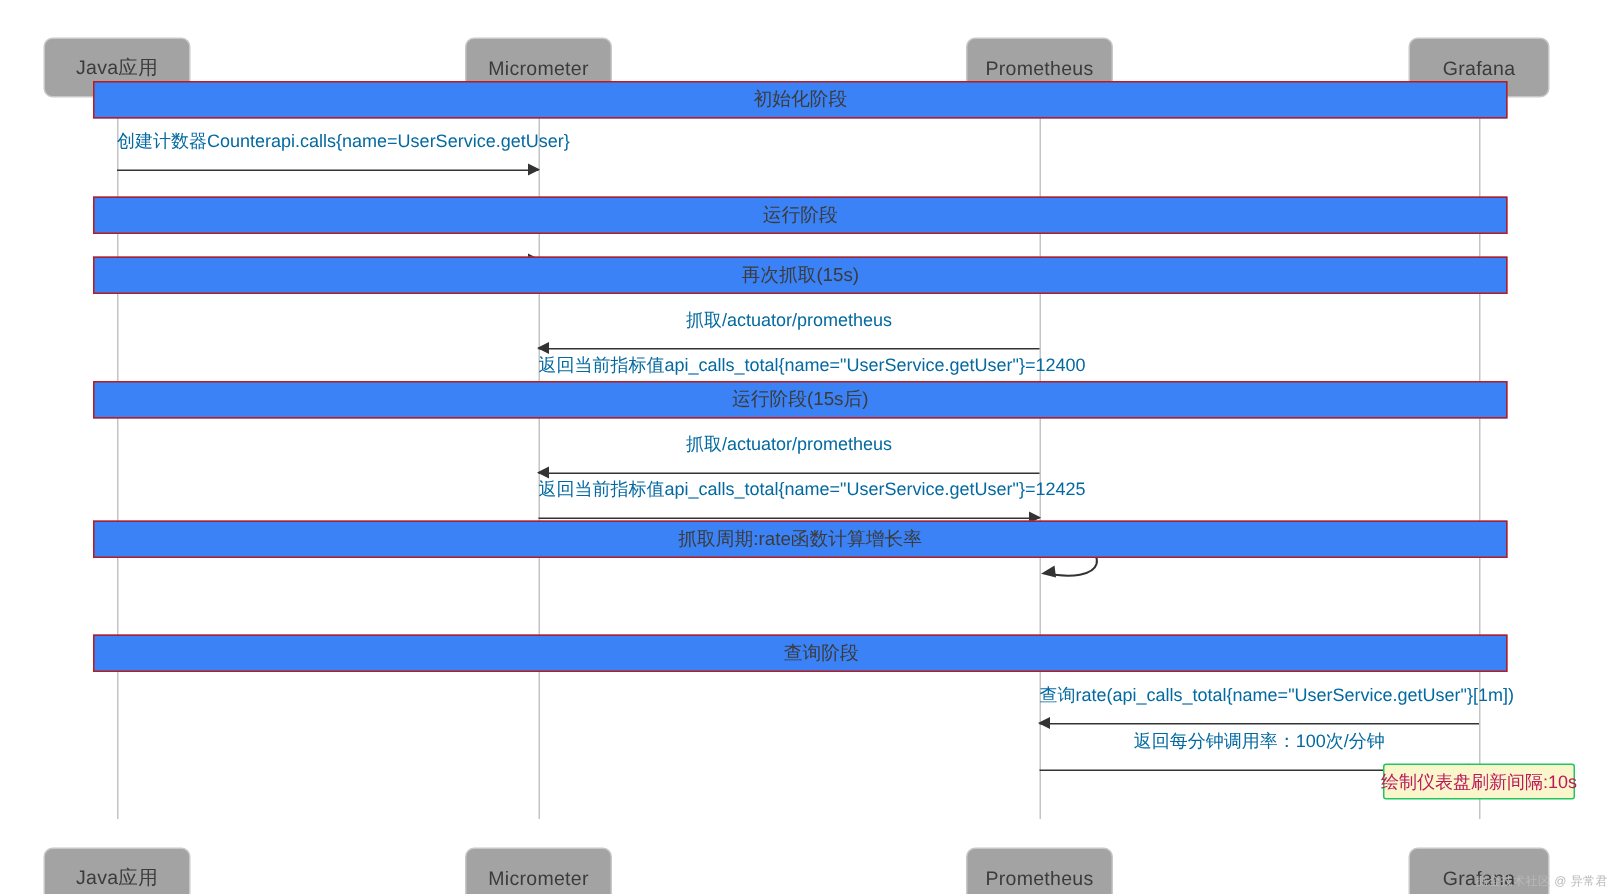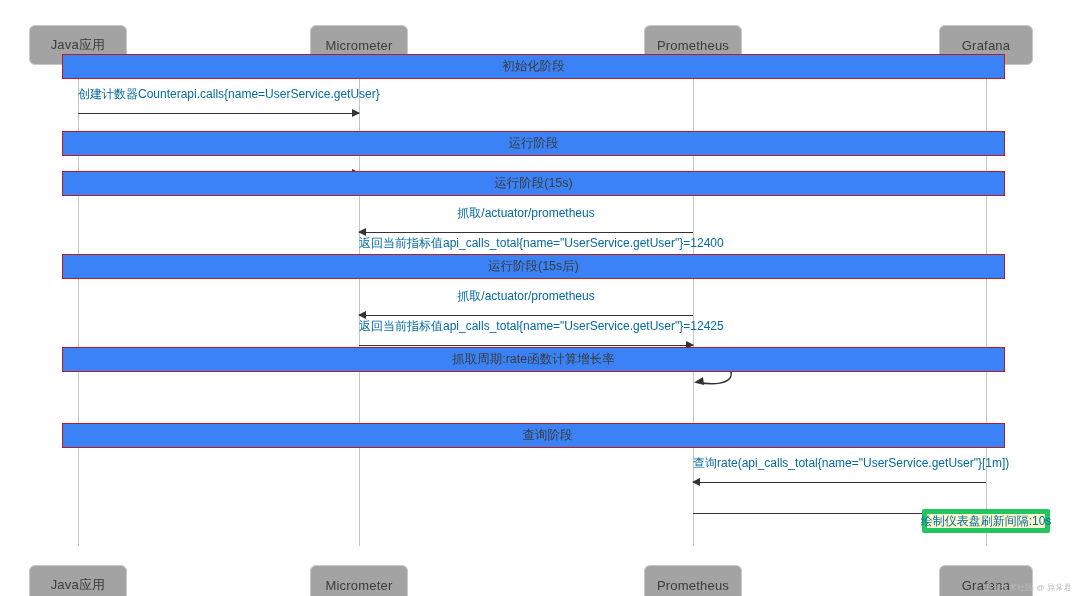--- a/index.html
+++ b/index.html
@@ -124,24 +124,24 @@
     left: 0;
     bottom: 0;
     overflow: visible;
   }
 
   
   .note {
     position: absolute;
     box-sizing: border-box;
     background: #faf6cb;
-    border: 5px solid #22c55e;
+    border: 1px solid #22c55e;
     border-radius: 2px;
     font-size: 12px;
-    color: #0369a1;
+    color: #be185d;
     display: flex;
     align-items: center;
     justify-content: center;
     white-space: nowrap;
     padding: 0 8px;
     z-index: 6;
   }
 
   
   .watermark {
@@ -178,21 +178,21 @@
   <div id="participants-bottom">
       <div class="participant" style="left: 29px; top: 546px; width: 98px;">Java应用</div>
       <div class="participant" style="left: 310px; top: 546px; width: 98px;">Micrometer</div>
       <div class="participant" style="left: 644px; top: 546px; width: 98px;">Prometheus</div>
       <div class="participant" style="left: 939px; top: 546px; width: 94px;">Grafana</div>
     </div>
 
   <div id="sections">
       <div class="section-banner" style="top: 54px;">初始化阶段</div>
       <div class="section-banner" style="top: 113px; margin-top: 18px;">运行阶段</div>
-      <div class="section-banner" style="top: 171px;">运行阶段(15s)</div>
+      <div class="section-banner" style="top: 171px;">再次抓取(15s)</div>
       <div class="section-banner" style="top: 254px;">运行阶段(15s后)</div>
       <div class="section-banner" style="top: 347px;">抓取周期:rate函数计算增长率</div>
       <div class="section-banner" style="top: 423px; padding-left: 28px;">查询阶段</div>
     </div>
 
   <div id="messages">
       <div class="msg to-right" style="left: 78px; width: 281px; top: 86px;">
         <div class="msg-label">创建计数器Counterapi.calls{name=UserService.getUser}</div>
         <div class="msg-line">
           <div class="arrow-head"></div>
@@ -227,20 +227,21 @@
           <div class="arrow-head"></div>
         </div>
       </div>
       <div class="msg to-left" style="left: 693px; width: 293px; top: 455px;">
         <div class="msg-label">查询rate(api_calls_total{name="UserService.getUser"}[1m])</div>
         <div class="msg-line">
           <div class="arrow-head"></div>
         </div>
       </div>
       <div class="msg to-right" style="left: 693px; width: 293px; top: 486px;">
+        <div class="msg-label">返回每分钟调用率：100次/分钟</div>
         <div class="msg-line">
           <div class="arrow-head"></div>
         </div>
       </div>
     </div>
 
   <div id="self-messages">
       <div class="self-msg" style="left: 693px; top: 388px;">
         <div class="self-label">rate计算：(12425-12400)/(15/60)=100/分钟</div>
         <svg width="46" height="26" viewBox="0 0 46 26">

